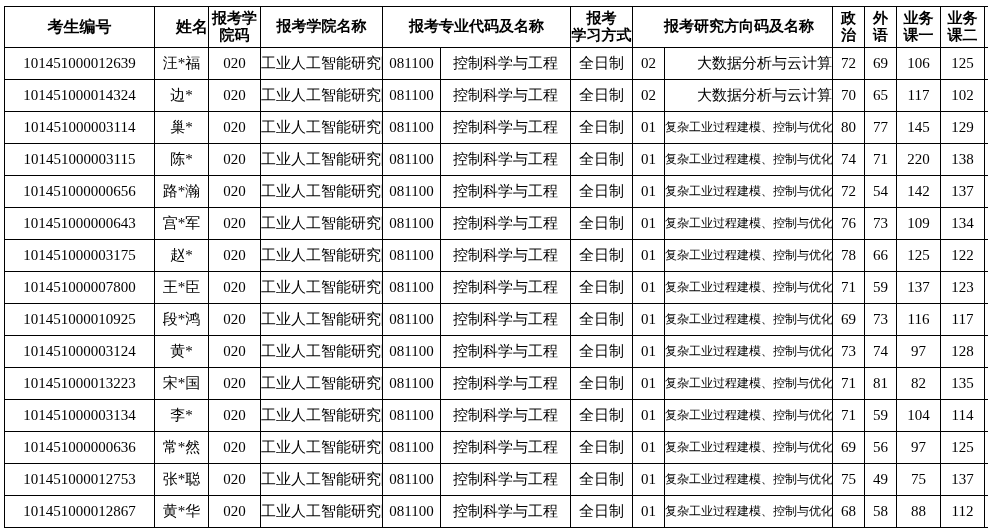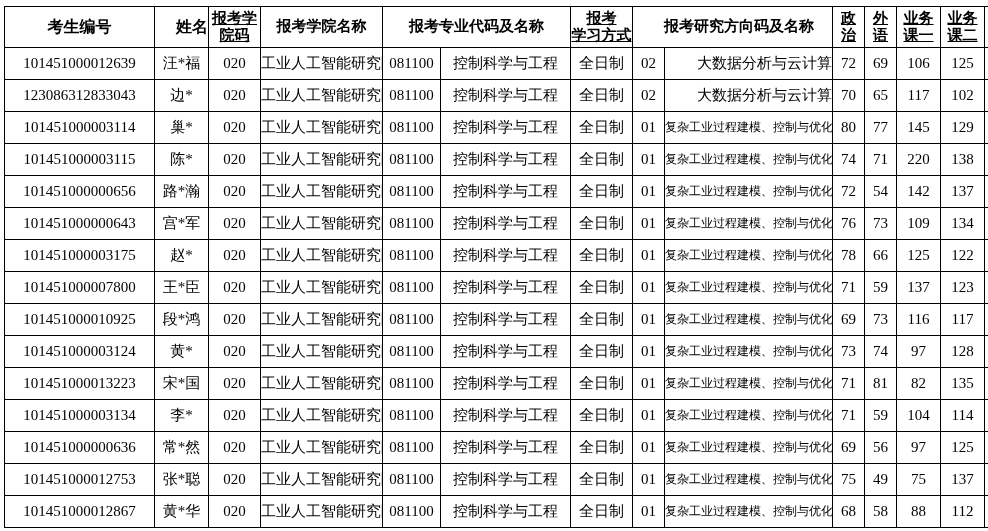--- a/index.html
+++ b/index.html
@@ -66,21 +66,21 @@
   .c-total { width: 44px; font-size: 14.5px; }
 
   
   td.dir-cell { font-size: 12px; }
   td.dir-cell.dir-wide { font-size: 15px; padding-left: 32px; }
 
   thead th.h-id { font-size: 16px; }
   thead th.h-name { font-size: 16px; text-align: right; }
   thead th.h-coll-name { font-size: 15px; }
   thead th.h-dir { font-size: 15px; padding-left: 13px; }
-  thead th.h-small { font-size: 15px; text-decoration: underline; }
+  thead th.h-small { font-size: 15px; }
 </style>
 </head>
 <body>
 
 <div class="sheet">
   <table class="score-table">
     <colgroup>
       <col class="c-id">
       <col class="c-name">
       <col class="c-code">
@@ -144,21 +144,21 @@
           <td>全日制</td>
           <td>02</td>
           <td class="dir-cell dir-wide">大数据分析与云计算</td>
           <td>72</td>
           <td>69</td>
           <td>106</td>
           <td>125</td>
           <td>372</td>
         </tr>
         <tr>
-          <td>123086312833043</td>
+          <td>101451000014324</td>
           <td>边*</td>
           <td>020</td>
           <td>工业人工智能研究院</td>
           <td>081100</td>
           <td>控制科学与工程</td>
           <td>全日制</td>
           <td>02</td>
           <td class="dir-cell dir-wide">大数据分析与云计算</td>
           <td>70</td>
           <td>65</td>

